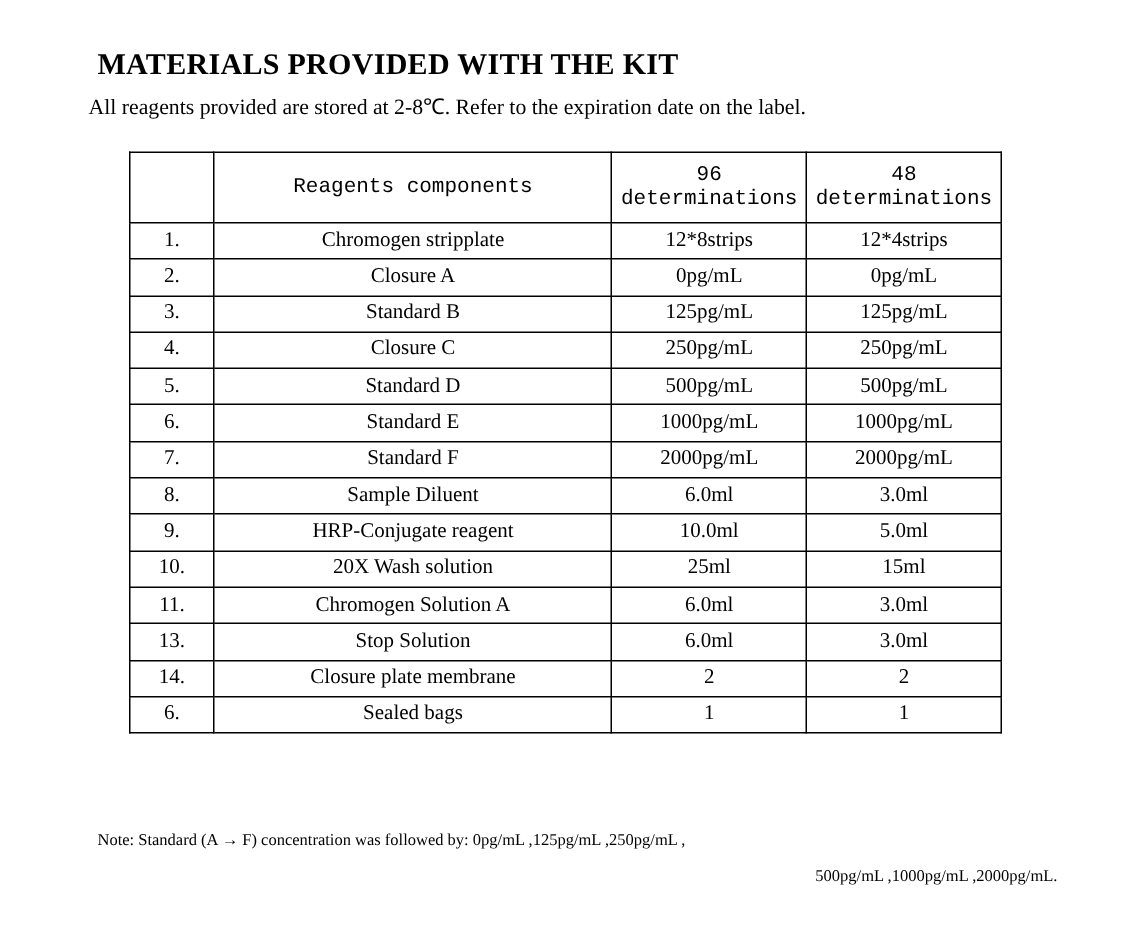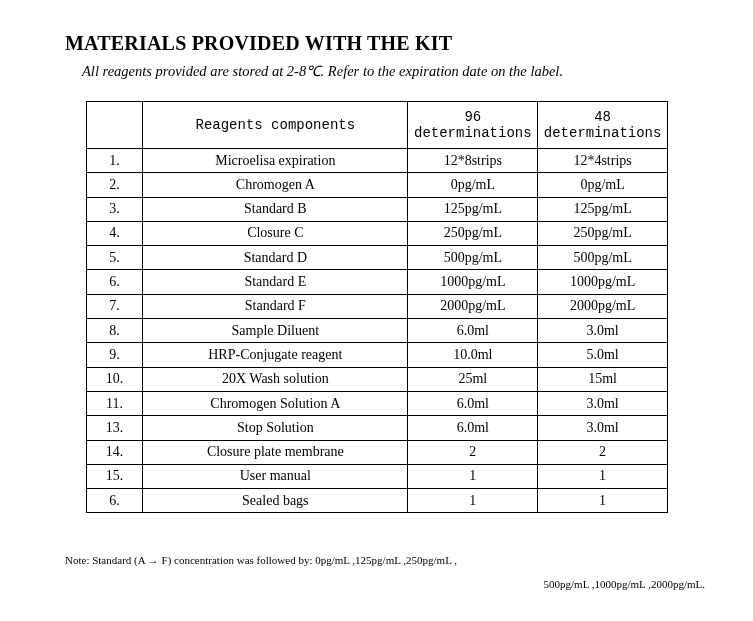--- a/index.html
+++ b/index.html
@@ -26,24 +26,23 @@
   .title {
     position: absolute;
     left: 65px;
     top: 16px;
     font-size: 20px;
     font-weight: bold;
     letter-spacing: 0.2px;
   }
   .subtitle {
     position: absolute;
-    left: 82px;
+    left: 59px;
     top: 44px;
     font-size: 14.5px;
-    font-style: italic;
   }
   table.kit {
     position: absolute;
     left: 86px;
     top: 85px;
     width: 582px;
     border-collapse: collapse;
     font-size: 14px;
   }
   table.kit td, table.kit th {
@@ -98,27 +97,27 @@
       <tr>
         <th class="col-num"></th>
         <th class="col-name">Reagents components</th>
         <th class="col-96">96 determinations</th>
         <th class="col-48 head-48">48 determinations</th>
       </tr>
     </thead>
     <tbody id="table-body">
         <tr>
           <td class="col-num num">1.</td>
-          <td class="col-name">Microelisa expiration</td>
+          <td class="col-name">Chromogen stripplate</td>
           <td class="col-96">12*8strips</td>
           <td class="col-48">12*4strips</td>
         </tr>
         <tr>
           <td class="col-num num">2.</td>
-          <td class="col-name">Chromogen A</td>
+          <td class="col-name">Closure A</td>
           <td class="col-96">0pg/mL</td>
           <td class="col-48">0pg/mL</td>
         </tr>
         <tr>
           <td class="col-num num">3.</td>
           <td class="col-name">Standard B</td>
           <td class="col-96">125pg/mL</td>
           <td class="col-48">125pg/mL</td>
         </tr>
         <tr>
@@ -175,26 +174,20 @@
           <td class="col-96">6.0ml</td>
           <td class="col-48">3.0ml</td>
         </tr>
         <tr>
           <td class="col-num num">14.</td>
           <td class="col-name">Closure plate membrane</td>
           <td class="col-96">2</td>
           <td class="col-48">2</td>
         </tr>
         <tr>
-          <td class="col-num num">15.</td>
-          <td class="col-name">User manual</td>
-          <td class="col-96">1</td>
-          <td class="col-48">1</td>
-        </tr>
-        <tr>
           <td class="col-num num">6.</td>
           <td class="col-name">Sealed bags</td>
           <td class="col-96">1</td>
           <td class="col-48">1</td>
         </tr>
       </tbody>
   </table>
 
   <div class="note">
     <span>Note: Standard (A → F) concentration was followed by: 0pg/mL ,125pg/mL ,250pg/mL ,</span>

